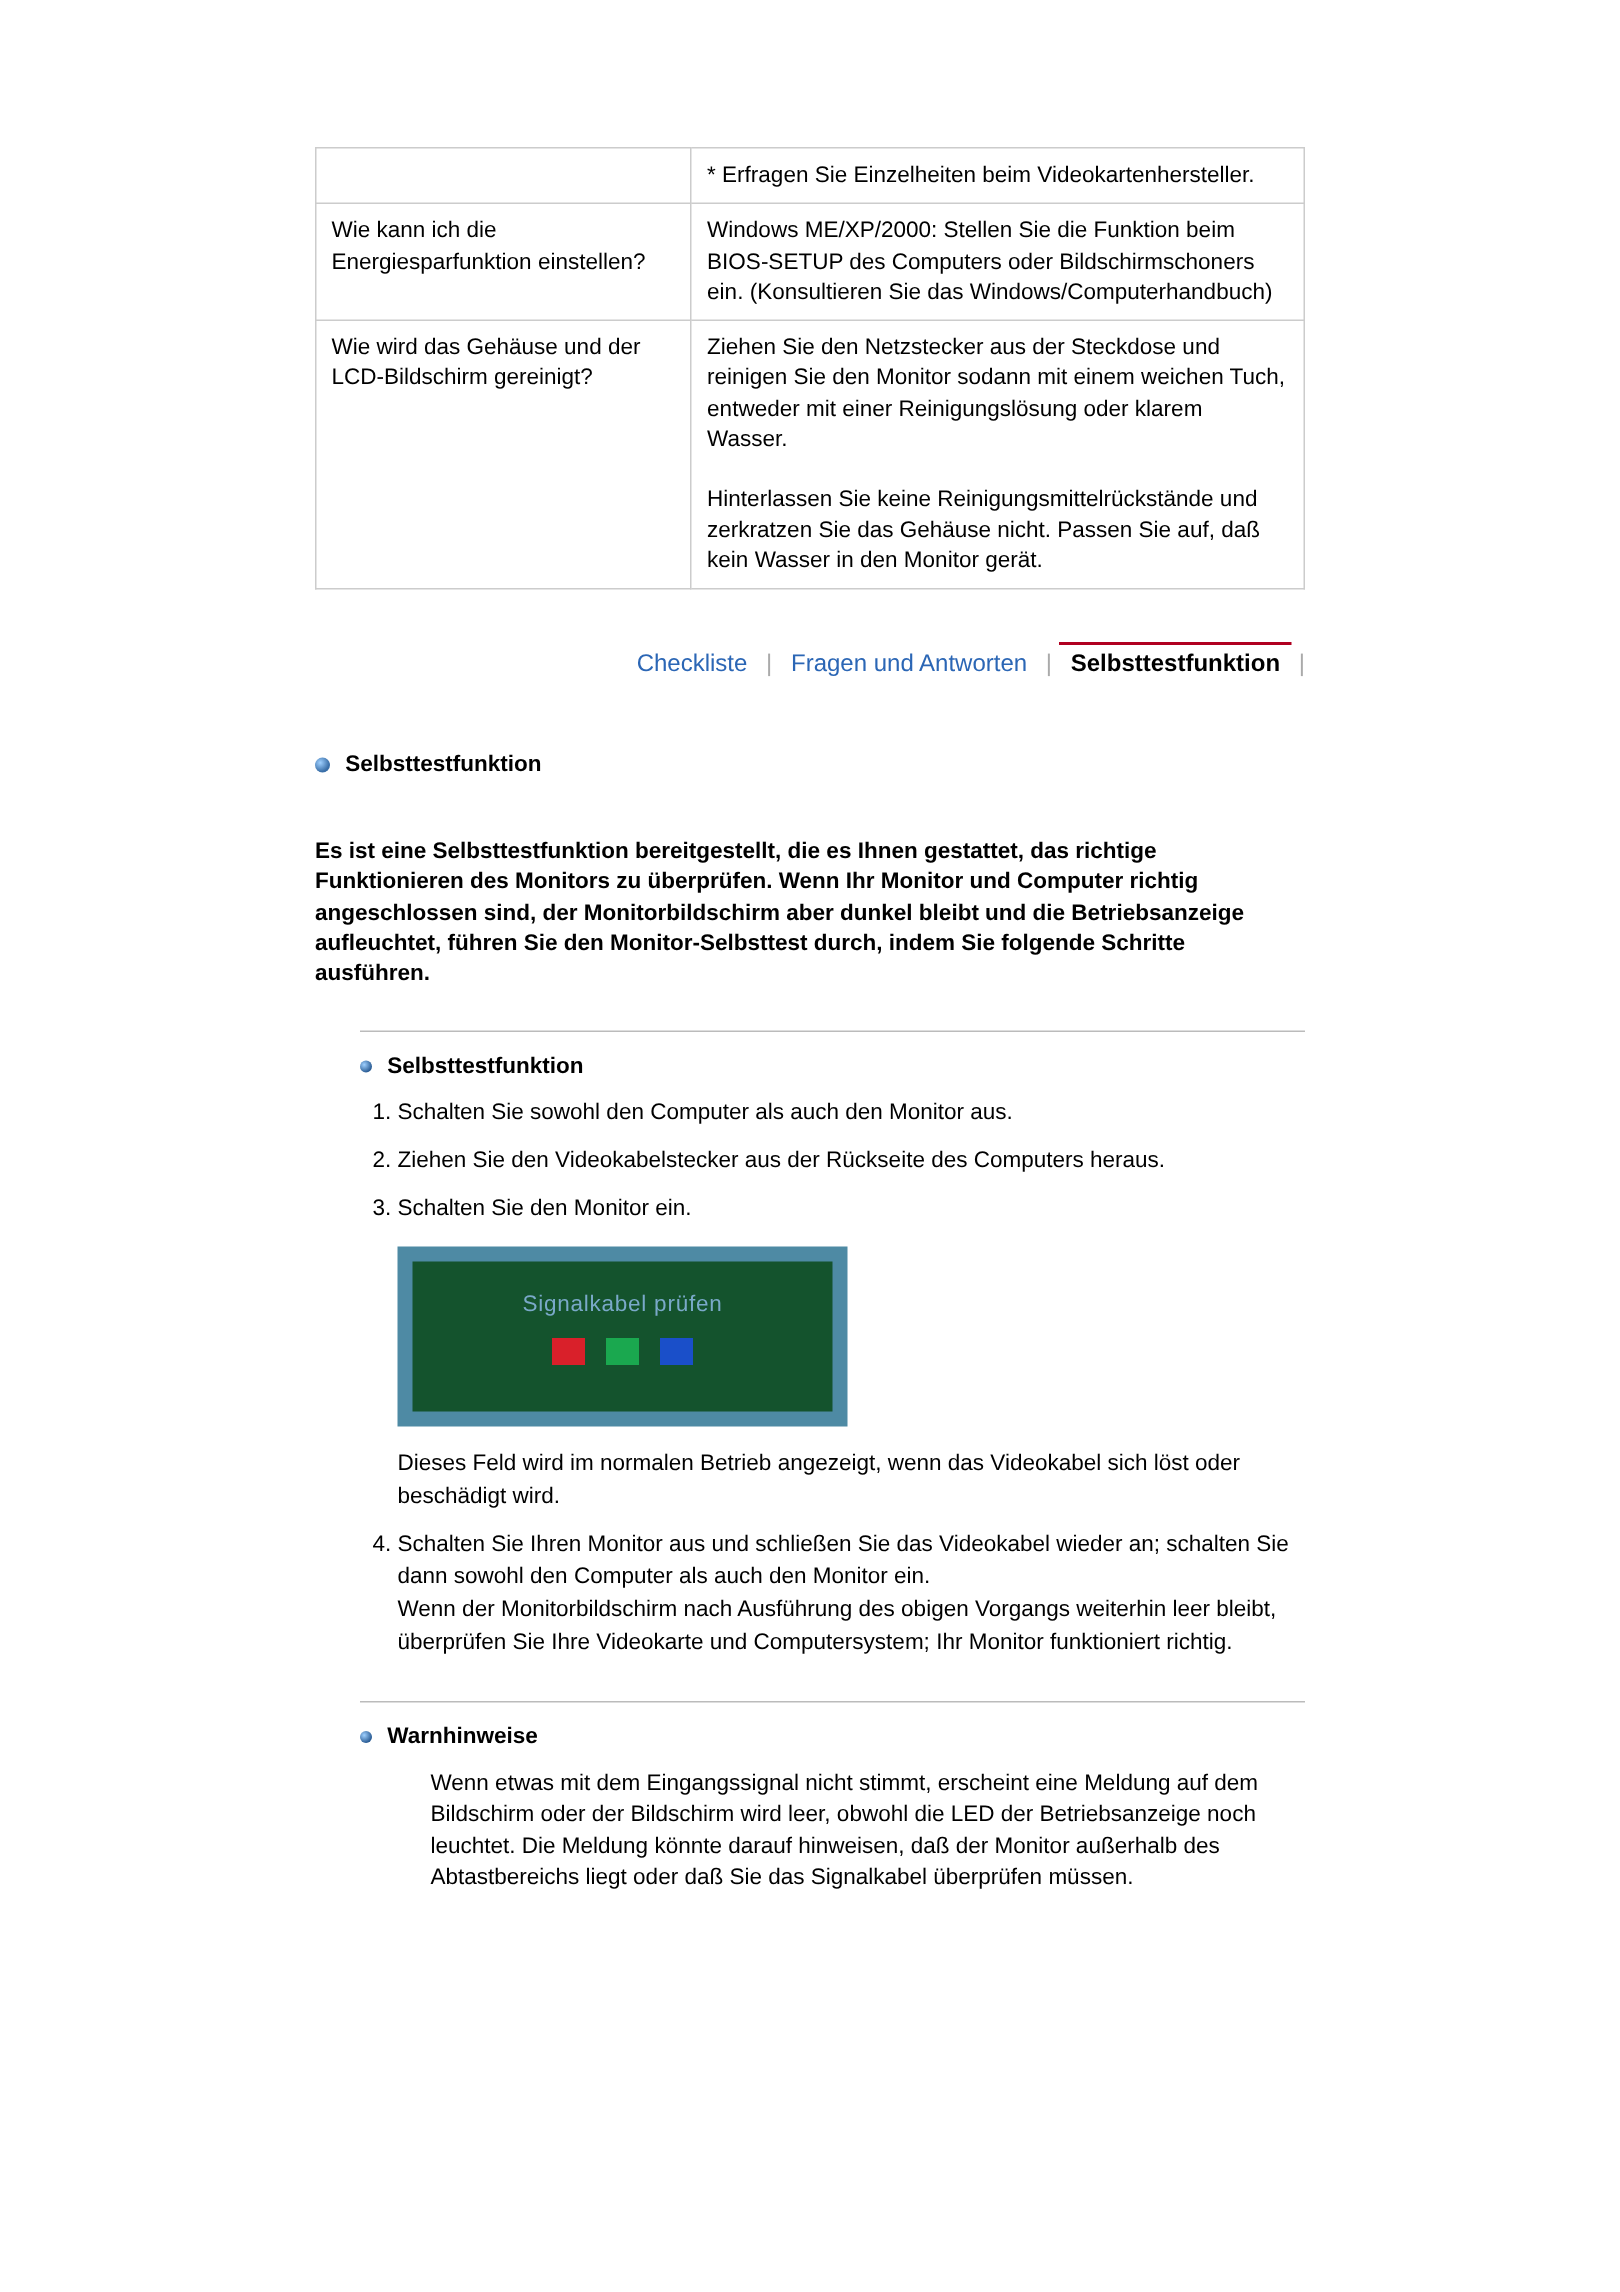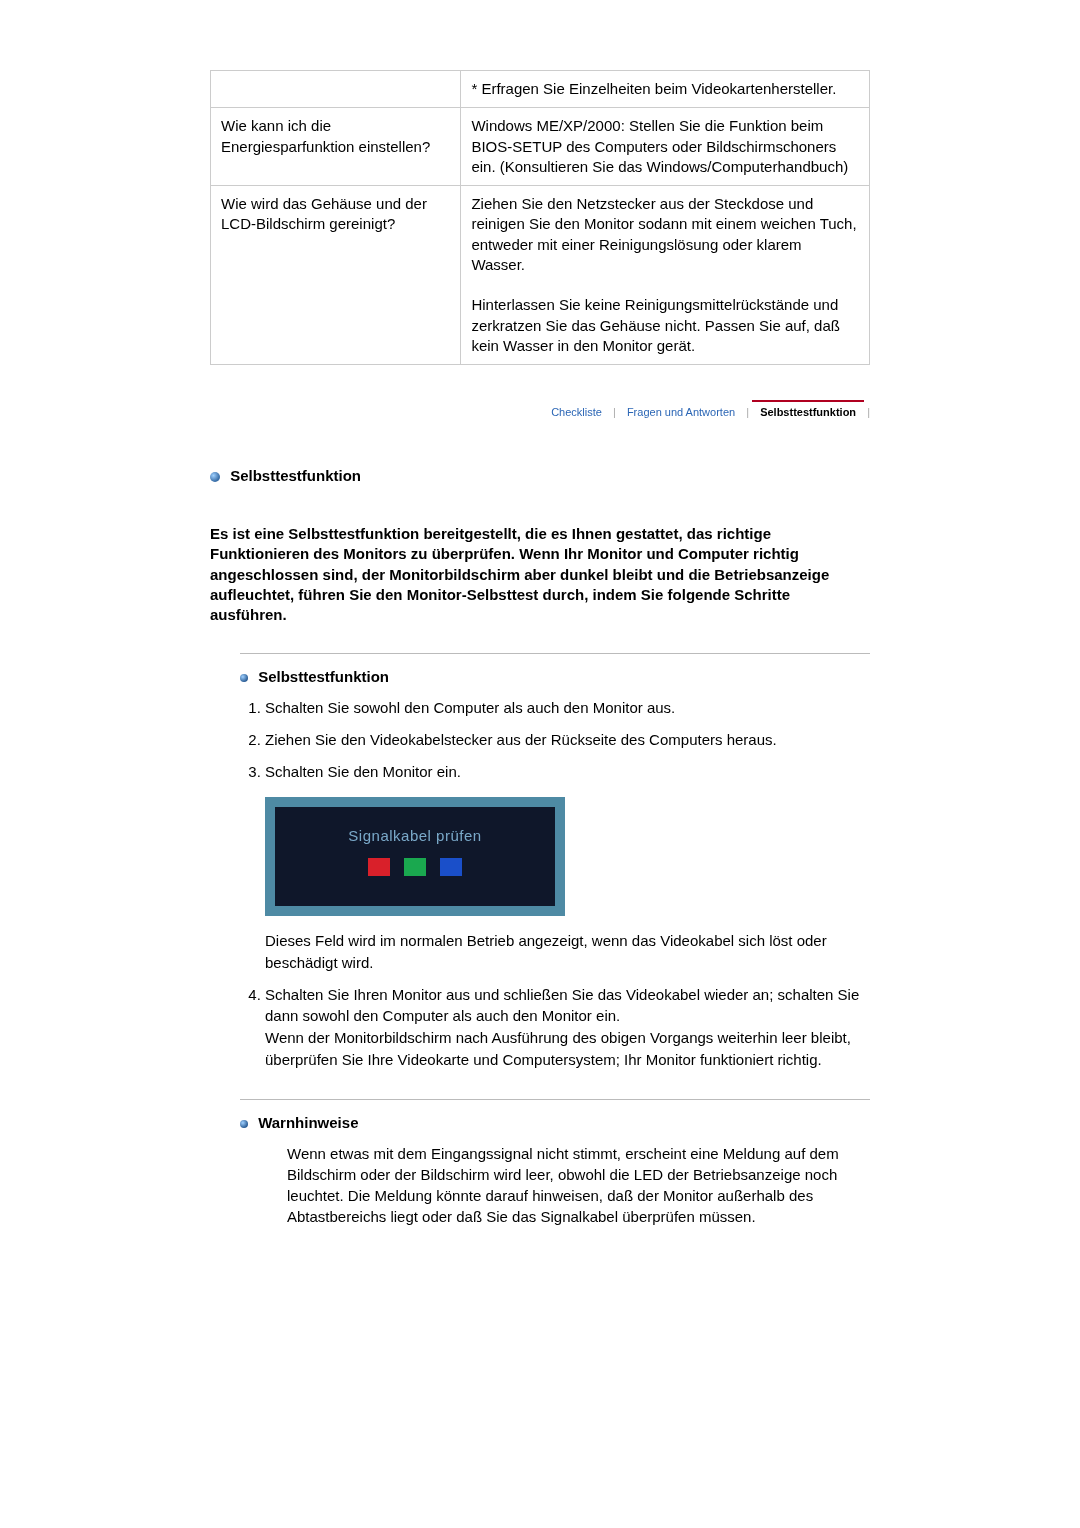--- a/index.html
+++ b/index.html
@@ -6,36 +6,36 @@
     margin:0;
     padding:0;
     font-family:Arial,Helvetica,sans-serif;
     font-size:15px;
     color:#000;
     background:#fff;
   }
   .page {
     width:660px;
     margin:0 auto;
-    padding-top:70px;
+    padding-top:98px;
   }
   table.faq {
     border-collapse:collapse;
     width:100%;
   }
   table.faq td {
     border:1px solid #ccc;
     padding:8px 10px;
     vertical-align:top;
     line-height:1.35;
   }
   .tabs {
     margin-top:35px;
     text-align:right;
-    font-size:11px;
+    font-size:16px;
   }
   .tabs .tab {
     display:inline-block;
     padding:4px 8px;
     color:#2b66b5;
   }
   .tabs .tab.active {
     font-weight:bold;
     color:#000;
     border-top:2px solid #b00020;
@@ -87,21 +87,21 @@
   }
   ol.steps li { margin-bottom:10px; }
   .step-extra { margin-top:10px; }
   .monitor-box {
     margin:14px 0;
     width:280px;
     background:#4e8aa4;
     padding:10px;
   }
   .monitor-inner {
-    background:#0f172a;
+    background:#14532d;
     padding:18px 10px 24px;
     text-align:center;
   }
   .mon-text { color:#7aa9c9; font-size:15px; letter-spacing:0.5px; }
   .mon-sq { display:inline-block; width:22px;height:18px;margin:12px 5px 0; }
   .sq-r{background:#d9202a;} .sq-g{background:#1aa84f;} .sq-b{background:#1a4fc9;}
   .para-block { margin-left:77px; margin-right:10px; line-height:1.4; }
 </style>
 </head>
 <body>

